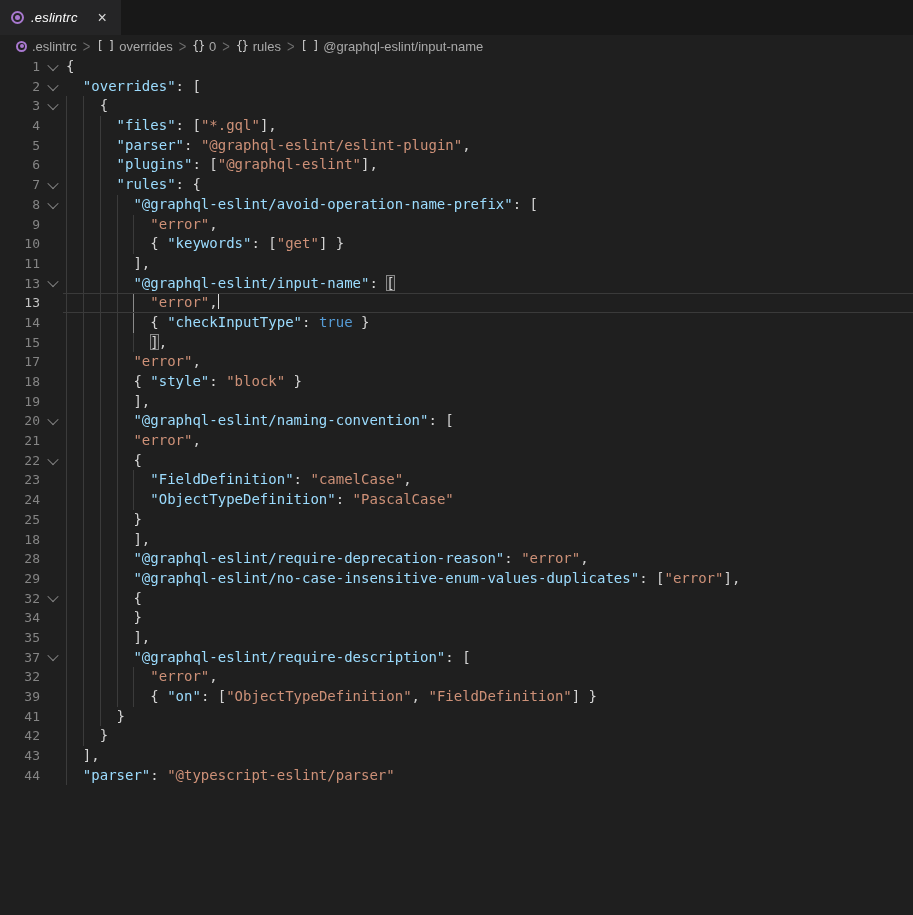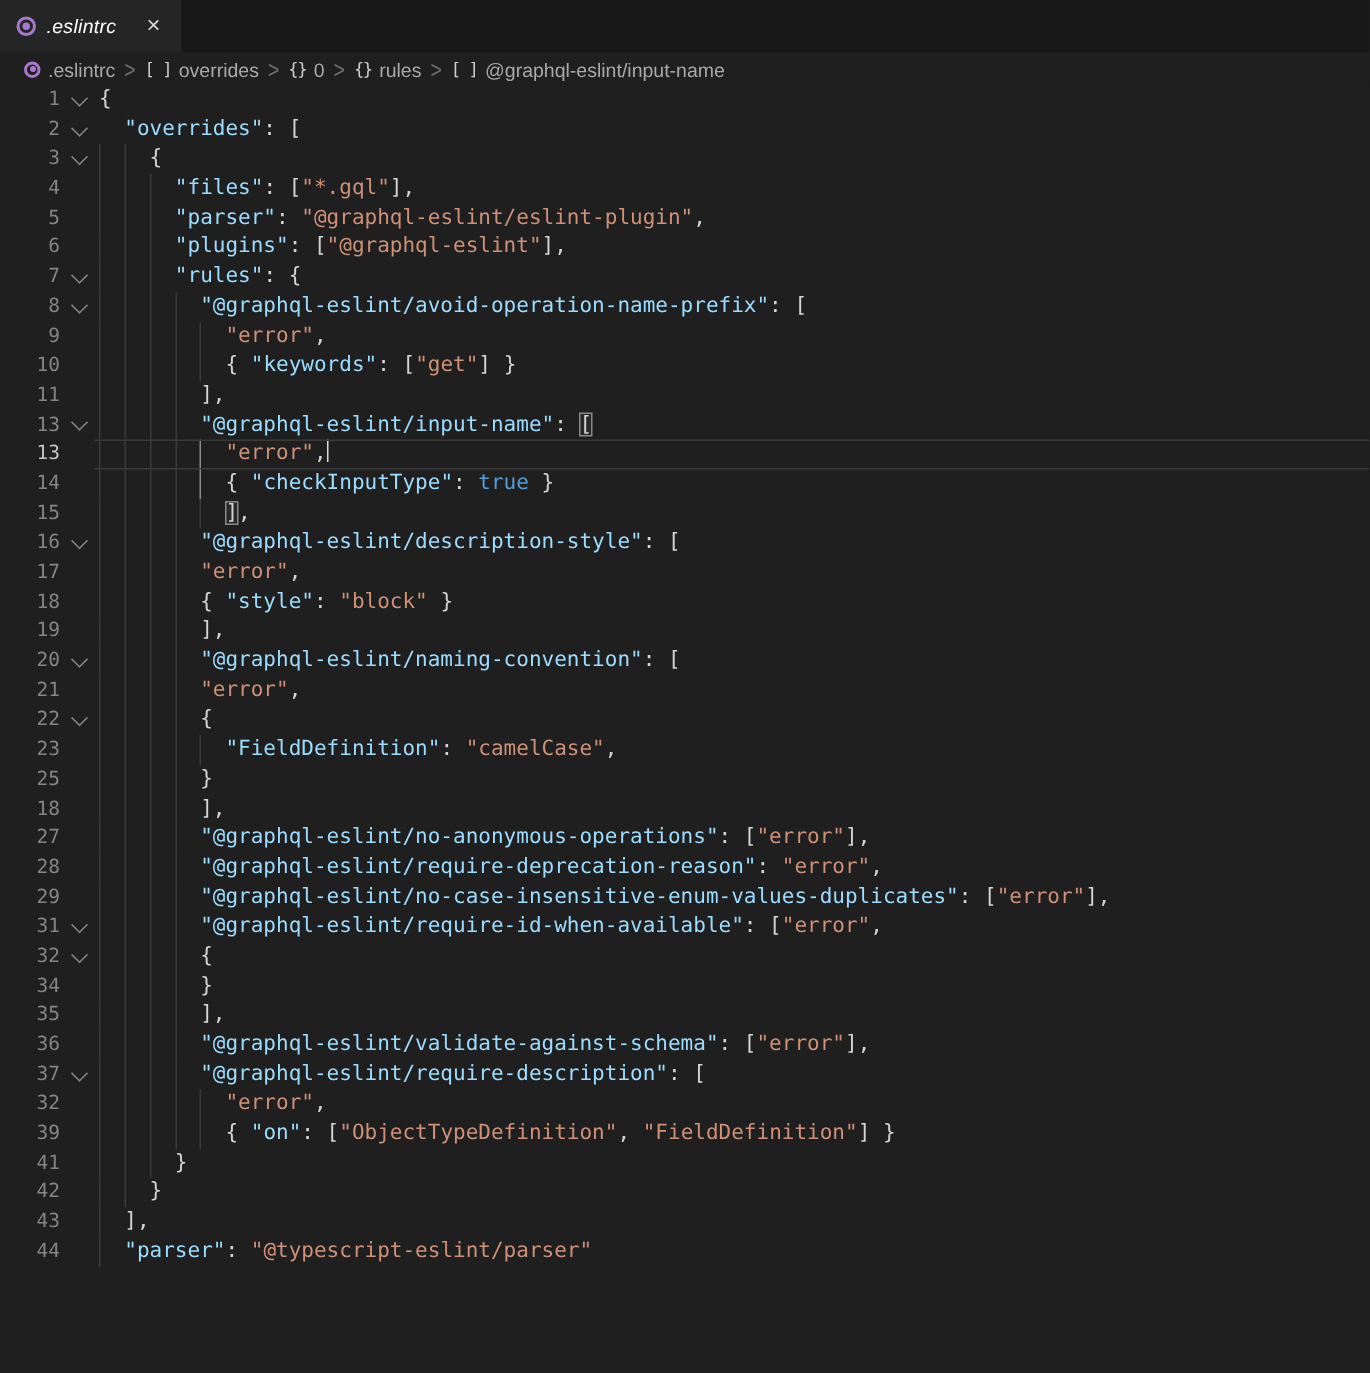--- a/index.html
+++ b/index.html
@@ -174,27 +174,20 @@
         <div class="num">14</div>
         <div class="foldcol"></div>
         <div class="code"><div class="guide" style="left: 0ch;"></div><div class="guide" style="left: 2ch;"></div><div class="guide" style="left: 4ch;"></div><div class="guide" style="left: 6ch;"></div><div class="guide active" style="left: 8ch;"></div><span class="txt">          <span class="t-p">{ </span><span class="t-k">"checkInputType"</span><span class="t-p">: </span><span class="t-b">true</span><span class="t-p"> }</span></span></div>
       </div>
       <div class="line">
         <div class="num">15</div>
         <div class="foldcol"></div>
         <div class="code"><div class="guide" style="left: 0ch;"></div><div class="guide" style="left: 2ch;"></div><div class="guide" style="left: 4ch;"></div><div class="guide" style="left: 6ch;"></div><div class="guide" style="left: 8ch;"></div><span class="txt">          <span class="t-m">]</span><span class="t-p">,</span></span></div>
       </div>
       <div class="line">
-        <div class="num">16</div>
-        <div class="foldcol">
-          <span class="chev"></span>
-        </div>
-        <div class="code"><div class="guide" style="left: 0ch;"></div><div class="guide" style="left: 2ch;"></div><div class="guide" style="left: 4ch;"></div><div class="guide" style="left: 6ch;"></div><span class="txt">        <span class="t-k">"@graphql-eslint/description-style"</span><span class="t-p">: [</span></span></div>
-      </div>
-      <div class="line">
         <div class="num">17</div>
         <div class="foldcol"></div>
         <div class="code"><div class="guide" style="left: 0ch;"></div><div class="guide" style="left: 2ch;"></div><div class="guide" style="left: 4ch;"></div><div class="guide" style="left: 6ch;"></div><span class="txt">        <span class="t-s">"error"</span><span class="t-p">,</span></span></div>
       </div>
       <div class="line">
         <div class="num">18</div>
         <div class="foldcol"></div>
         <div class="code"><div class="guide" style="left: 0ch;"></div><div class="guide" style="left: 2ch;"></div><div class="guide" style="left: 4ch;"></div><div class="guide" style="left: 6ch;"></div><span class="txt">        <span class="t-p">{ </span><span class="t-k">"style"</span><span class="t-p">: </span><span class="t-s">"block"</span><span class="t-p"> }</span></span></div>
       </div>
       <div class="line">
@@ -220,72 +213,60 @@
           <span class="chev"></span>
         </div>
         <div class="code"><div class="guide" style="left: 0ch;"></div><div class="guide" style="left: 2ch;"></div><div class="guide" style="left: 4ch;"></div><div class="guide" style="left: 6ch;"></div><span class="txt">        <span class="t-p">{</span></span></div>
       </div>
       <div class="line">
         <div class="num">23</div>
         <div class="foldcol"></div>
         <div class="code"><div class="guide" style="left: 0ch;"></div><div class="guide" style="left: 2ch;"></div><div class="guide" style="left: 4ch;"></div><div class="guide" style="left: 6ch;"></div><div class="guide" style="left: 8ch;"></div><span class="txt">          <span class="t-k">"FieldDefinition"</span><span class="t-p">: </span><span class="t-s">"camelCase"</span><span class="t-p">,</span></span></div>
       </div>
       <div class="line">
+        <div class="num">24</div>
+        <div class="foldcol"></div>
+        <div class="code"><div class="guide" style="left: 0ch;"></div><div class="guide" style="left: 2ch;"></div><div class="guide" style="left: 4ch;"></div><div class="guide" style="left: 6ch;"></div><div class="guide" style="left: 8ch;"></div><span class="txt">          <span class="t-k">"ObjectTypeDefinition"</span><span class="t-p">: </span><span class="t-s">"PascalCase"</span></span></div>
+      </div>
+      <div class="line">
         <div class="num">25</div>
         <div class="foldcol"></div>
         <div class="code"><div class="guide" style="left: 0ch;"></div><div class="guide" style="left: 2ch;"></div><div class="guide" style="left: 4ch;"></div><div class="guide" style="left: 6ch;"></div><span class="txt">        <span class="t-p">}</span></span></div>
       </div>
       <div class="line">
         <div class="num">18</div>
         <div class="foldcol"></div>
         <div class="code"><div class="guide" style="left: 0ch;"></div><div class="guide" style="left: 2ch;"></div><div class="guide" style="left: 4ch;"></div><div class="guide" style="left: 6ch;"></div><span class="txt">        <span class="t-p">],</span></span></div>
       </div>
       <div class="line">
-        <div class="num">27</div>
-        <div class="foldcol"></div>
-        <div class="code"><div class="guide" style="left: 0ch;"></div><div class="guide" style="left: 2ch;"></div><div class="guide" style="left: 4ch;"></div><div class="guide" style="left: 6ch;"></div><span class="txt">        <span class="t-k">"@graphql-eslint/no-anonymous-operations"</span><span class="t-p">: [</span><span class="t-s">"error"</span><span class="t-p">],</span></span></div>
-      </div>
-      <div class="line">
         <div class="num">28</div>
         <div class="foldcol"></div>
         <div class="code"><div class="guide" style="left: 0ch;"></div><div class="guide" style="left: 2ch;"></div><div class="guide" style="left: 4ch;"></div><div class="guide" style="left: 6ch;"></div><span class="txt">        <span class="t-k">"@graphql-eslint/require-deprecation-reason"</span><span class="t-p">: </span><span class="t-s">"error"</span><span class="t-p">,</span></span></div>
       </div>
       <div class="line">
         <div class="num">29</div>
         <div class="foldcol"></div>
         <div class="code"><div class="guide" style="left: 0ch;"></div><div class="guide" style="left: 2ch;"></div><div class="guide" style="left: 4ch;"></div><div class="guide" style="left: 6ch;"></div><span class="txt">        <span class="t-k">"@graphql-eslint/no-case-insensitive-enum-values-duplicates"</span><span class="t-p">: [</span><span class="t-s">"error"</span><span class="t-p">],</span></span></div>
       </div>
       <div class="line">
-        <div class="num">31</div>
-        <div class="foldcol">
-          <span class="chev"></span>
-        </div>
-        <div class="code"><div class="guide" style="left: 0ch;"></div><div class="guide" style="left: 2ch;"></div><div class="guide" style="left: 4ch;"></div><div class="guide" style="left: 6ch;"></div><span class="txt">        <span class="t-k">"@graphql-eslint/require-id-when-available"</span><span class="t-p">: [</span><span class="t-s">"error"</span><span class="t-p">,</span></span></div>
-      </div>
-      <div class="line">
         <div class="num">32</div>
         <div class="foldcol">
           <span class="chev"></span>
         </div>
         <div class="code"><div class="guide" style="left: 0ch;"></div><div class="guide" style="left: 2ch;"></div><div class="guide" style="left: 4ch;"></div><div class="guide" style="left: 6ch;"></div><span class="txt">        <span class="t-p">{</span></span></div>
       </div>
       <div class="line">
         <div class="num">34</div>
         <div class="foldcol"></div>
         <div class="code"><div class="guide" style="left: 0ch;"></div><div class="guide" style="left: 2ch;"></div><div class="guide" style="left: 4ch;"></div><div class="guide" style="left: 6ch;"></div><span class="txt">        <span class="t-p">}</span></span></div>
       </div>
       <div class="line">
         <div class="num">35</div>
         <div class="foldcol"></div>
         <div class="code"><div class="guide" style="left: 0ch;"></div><div class="guide" style="left: 2ch;"></div><div class="guide" style="left: 4ch;"></div><div class="guide" style="left: 6ch;"></div><span class="txt">        <span class="t-p">],</span></span></div>
-      </div>
-      <div class="line">
-        <div class="num">36</div>
-        <div class="foldcol"></div>
-        <div class="code"><div class="guide" style="left: 0ch;"></div><div class="guide" style="left: 2ch;"></div><div class="guide" style="left: 4ch;"></div><div class="guide" style="left: 6ch;"></div><span class="txt">        <span class="t-k">"@graphql-eslint/validate-against-schema"</span><span class="t-p">: [</span><span class="t-s">"error"</span><span class="t-p">],</span></span></div>
       </div>
       <div class="line">
         <div class="num">37</div>
         <div class="foldcol">
           <span class="chev"></span>
         </div>
         <div class="code"><div class="guide" style="left: 0ch;"></div><div class="guide" style="left: 2ch;"></div><div class="guide" style="left: 4ch;"></div><div class="guide" style="left: 6ch;"></div><span class="txt">        <span class="t-k">"@graphql-eslint/require-description"</span><span class="t-p">: [</span></span></div>
       </div>
       <div class="line">
         <div class="num">32</div>

